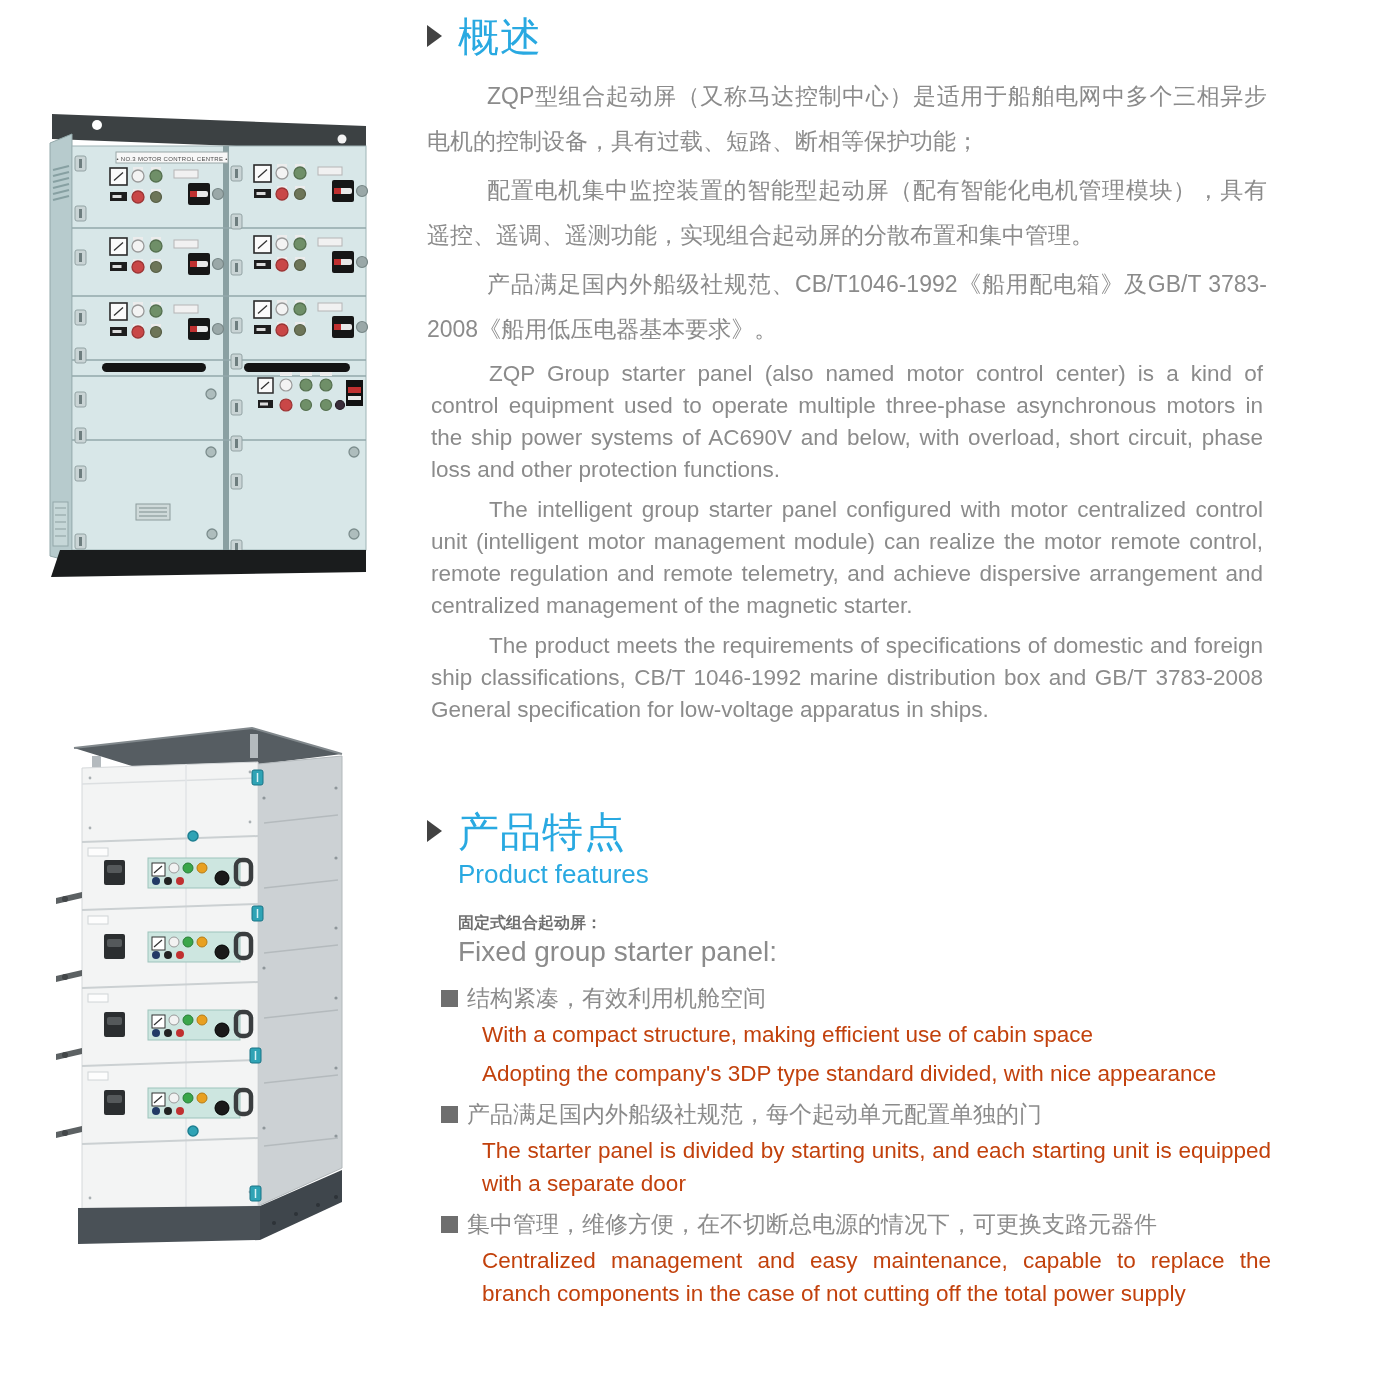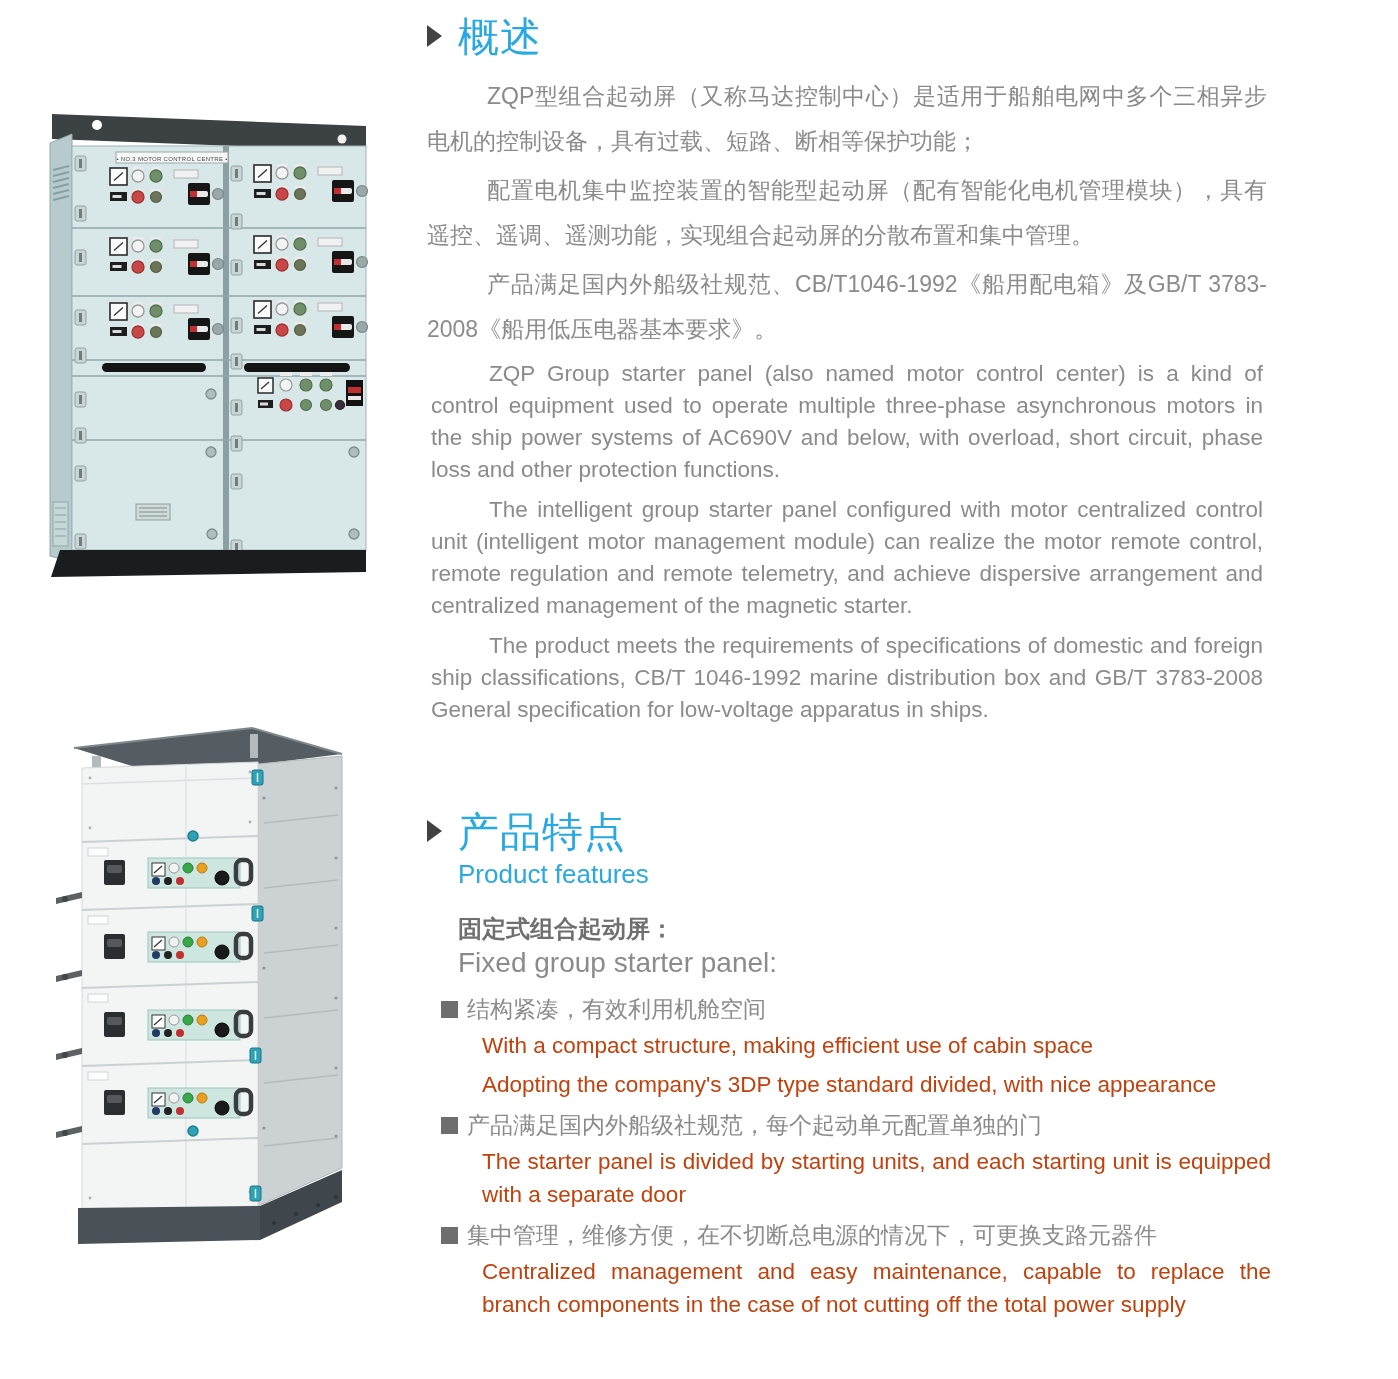--- a/index.html
+++ b/index.html
@@ -22,21 +22,21 @@
   .tri{width:0;height:0;border-left:15px solid #424242;border-top:11px solid transparent;
        border-bottom:11px solid transparent;margin:11px 16px 0 4px;flex:0 0 auto;}
   .title-cn{font-size:41px;line-height:46px;color:#29a9e1;font-weight:400;letter-spacing:1px;}
   .title-en{font-size:26px;line-height:30px;color:#29a9e1;margin:4px 0 0 35px;}
 
   .paras{margin-top:14px;}
   .p-cn{font-size:23px;line-height:45px;color:#8b8b8b;text-align:justify;text-indent:60px;margin:4px;}
   .p-en{font-size:22.5px;line-height:32px;color:#8b8b8b;text-align:justify;text-indent:58px;margin:8px;}
   .p-en.first{margin-top:6px;}
 
-  .sub-cn{font-size:24px;font-weight:bold;color:#6f6f6f;margin:24px 0 2px 35px;}
+  .sub-cn{font-size:16px;font-weight:bold;color:#6f6f6f;margin:24px 0 2px 35px;}
   .sub-en{font-size:28px;color:#8b8b8b;margin:2px 0 12px 35px;}
 
   .bullet{margin-left:18px;}
   .bullet-cn{font-size:23px;line-height:37px;color:#8b8b8b;}
   .sq{display:inline-block;width:17px;height:17px;background:#6e6e6e;margin-right:9px;vertical-align:-1px;}
   .bullet-en{font-size:22.5px;line-height:33px;color:#c2410c;text-align:justify;margin:1px 0 6px 41px;}
 </style>
 </head>
 <body>
 

